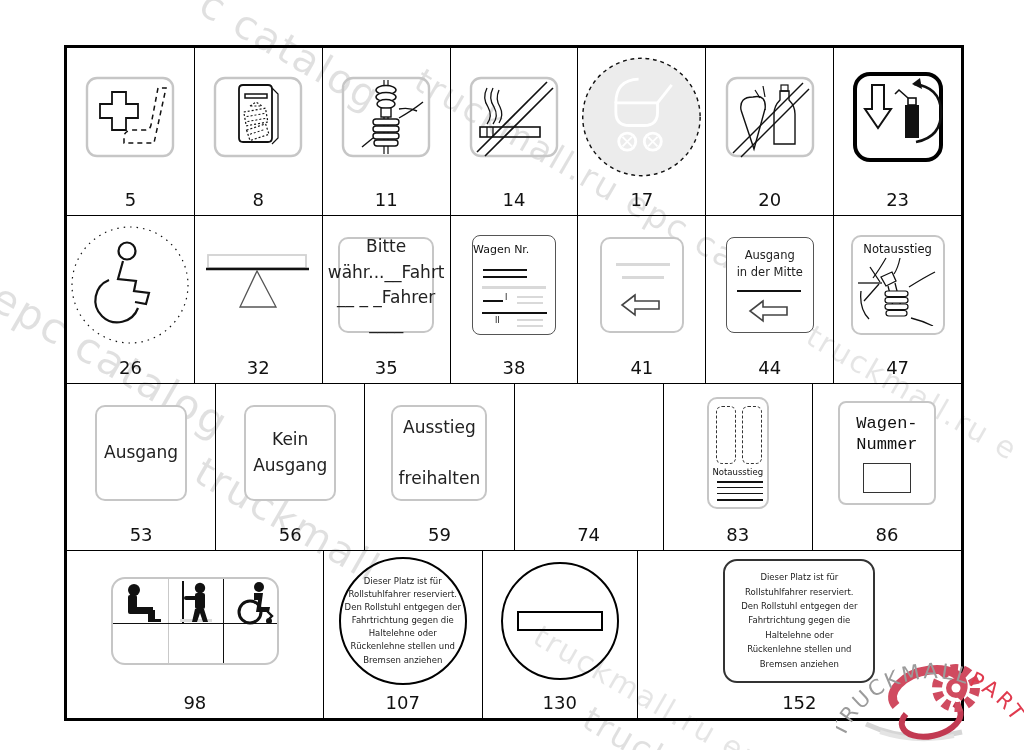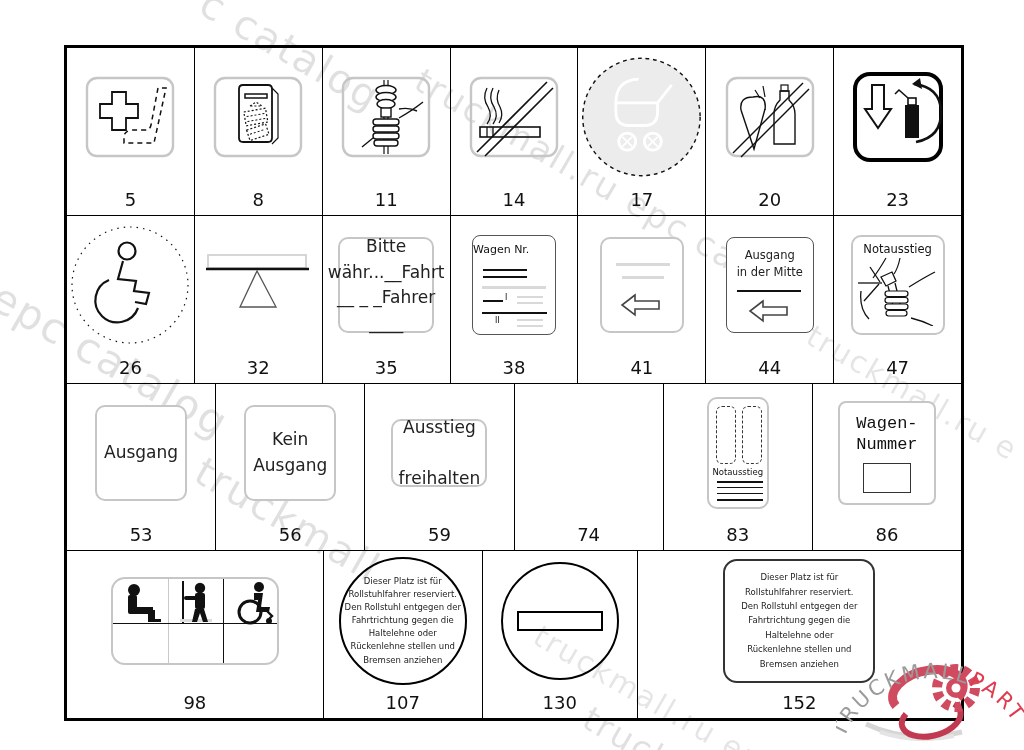--- a/index.html
+++ b/index.html
@@ -356,21 +356,21 @@
         <div class="sign" style="width:92px;height:96px;justify-content:center;">
           <div class="stext ml">Kein
 Ausgang</div>
         </div>
       </div>
       <div class="num">56</div>
     </div>
 
     <div class="cell">
       <div class="art">
-        <div class="sign" style="width:96px;height:68px;justify-content:center;">
+        <div class="sign" style="width:96px;height:96px;justify-content:center;">
           <div class="stext ml">Ausstieg
 
 freihalten</div>
         </div>
       </div>
       <div class="num">59</div>
     </div>
 
 
     <div class="cell">

